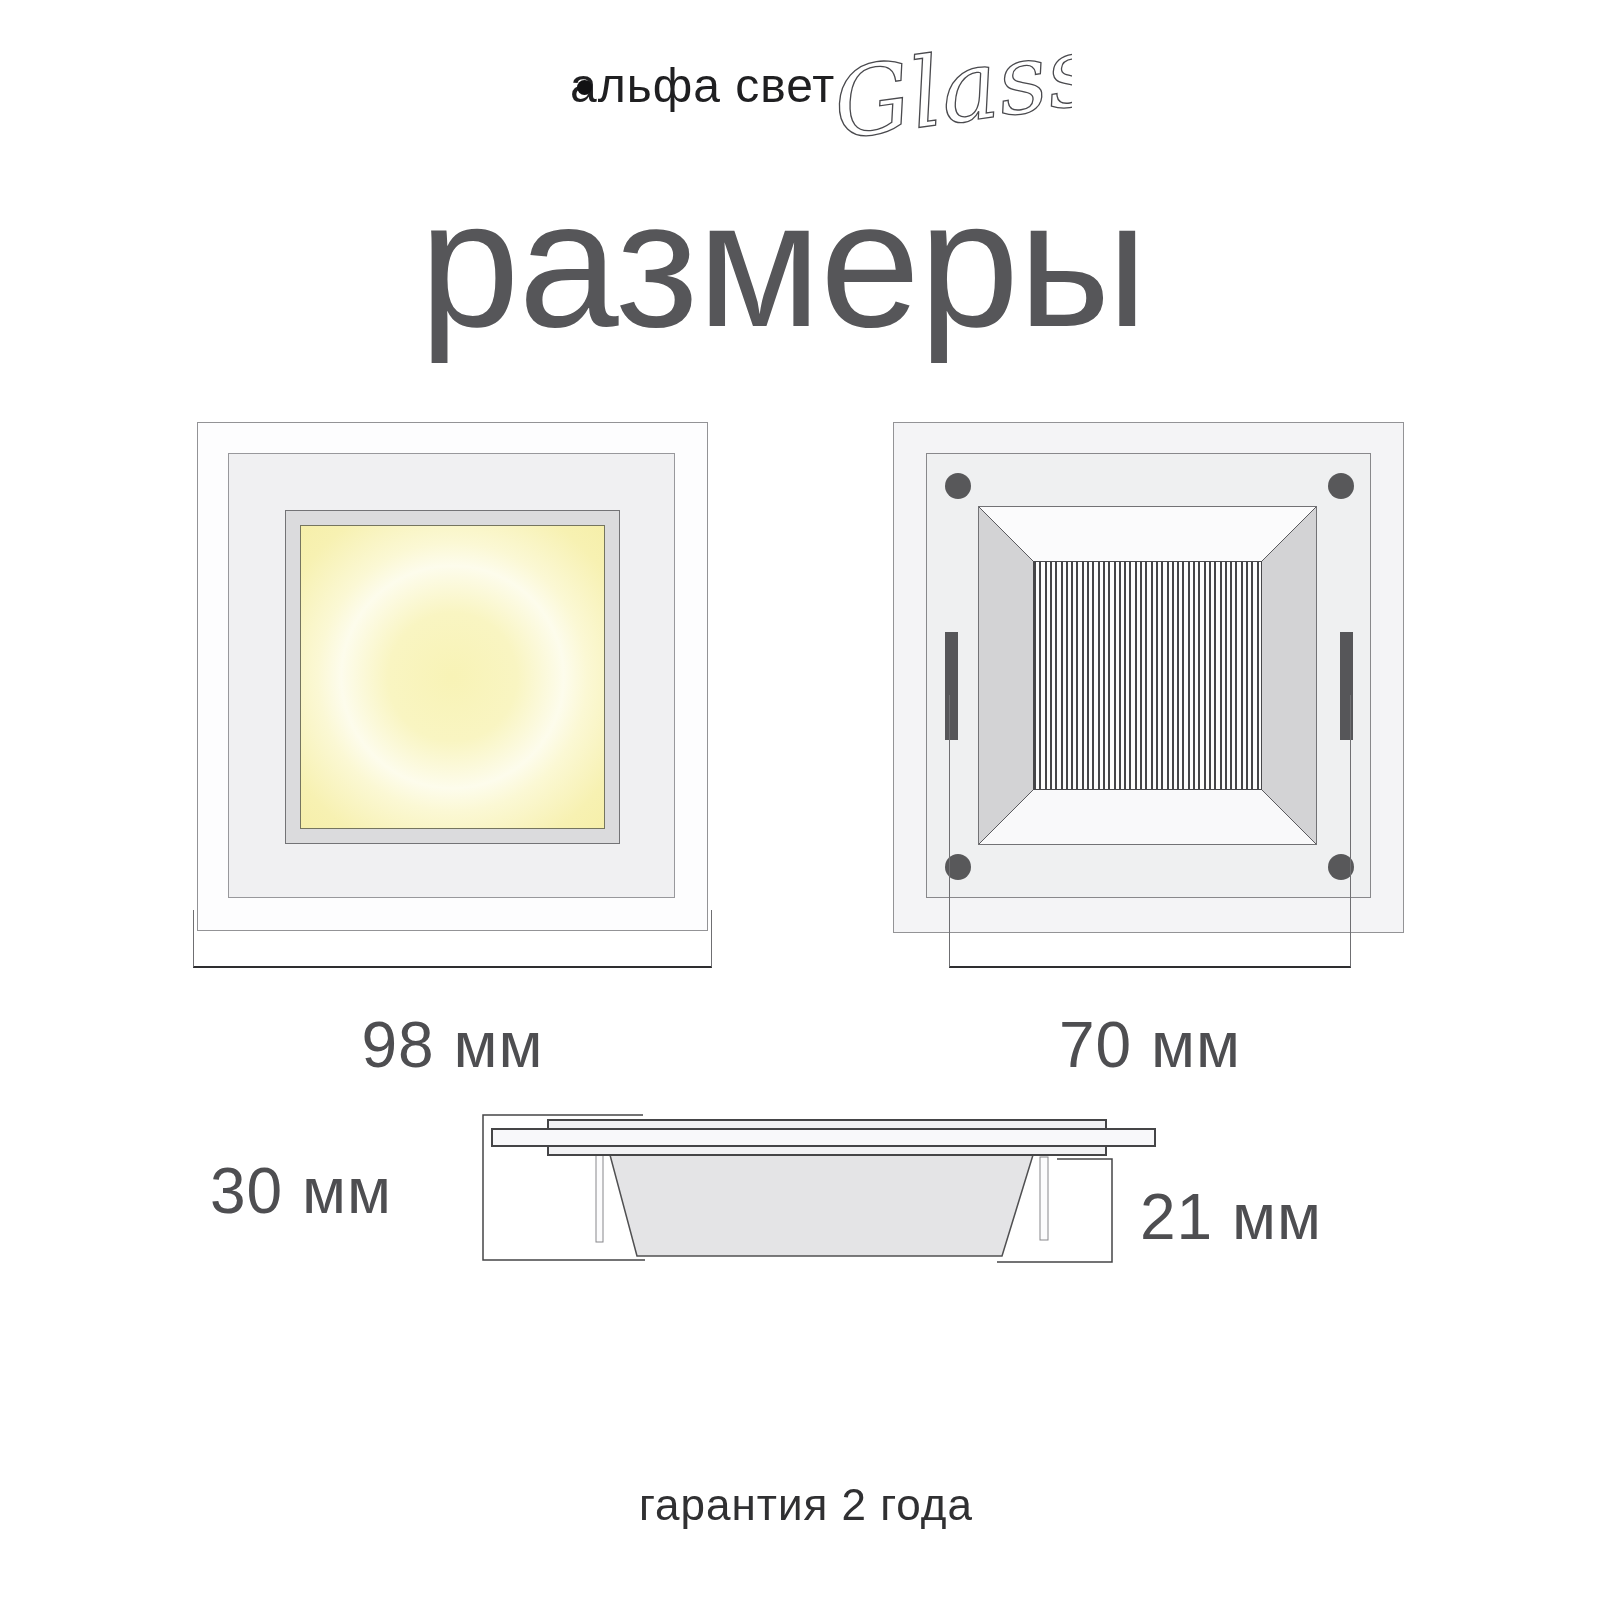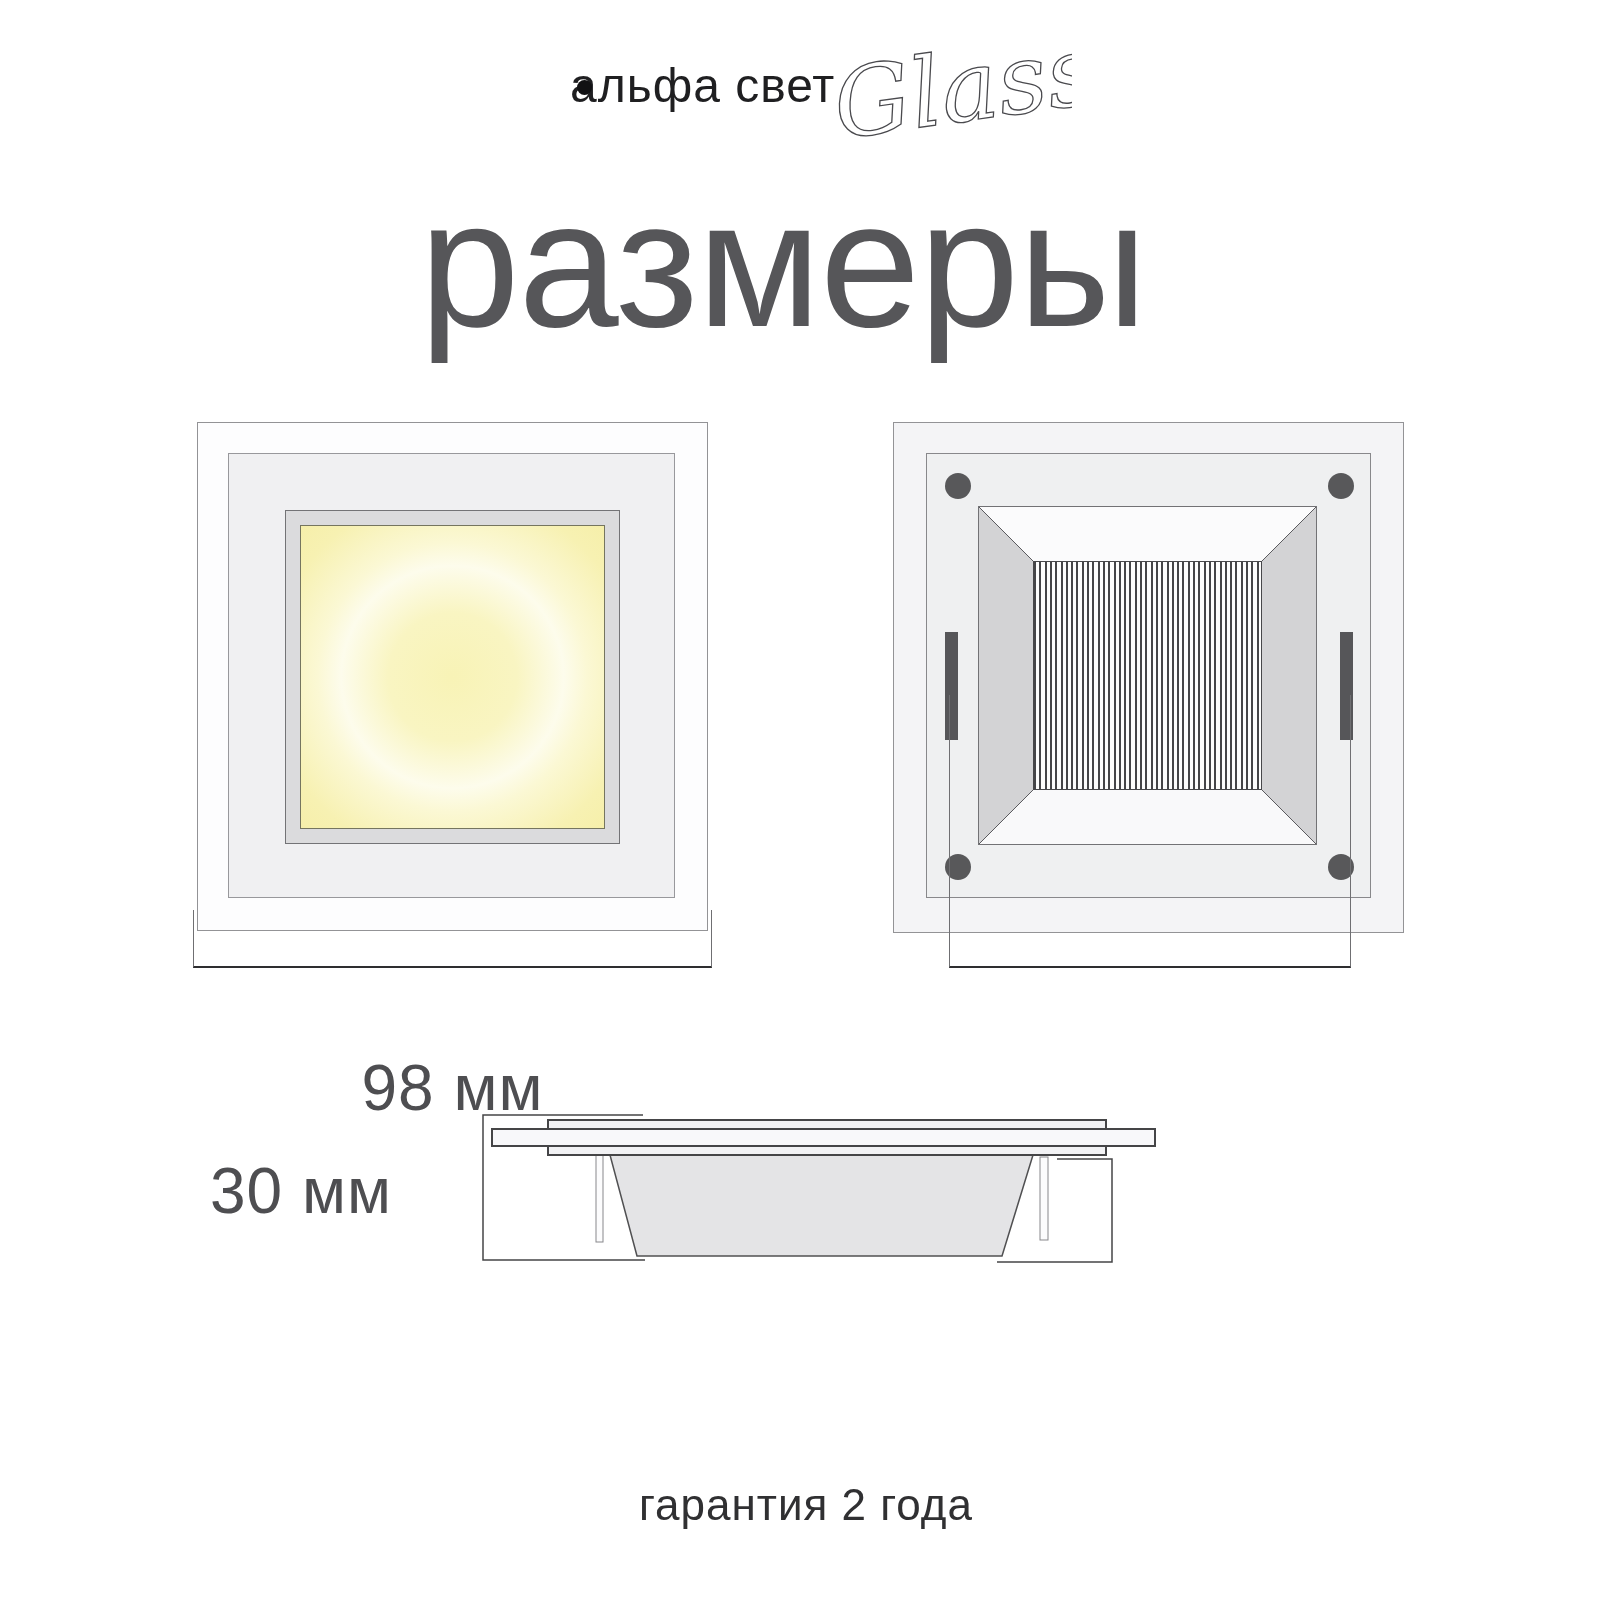--- a/index.html
+++ b/index.html
@@ -89,21 +89,21 @@
     border-left:1px solid #6f6f72;border-right:1px solid #6f6f72;
     border-bottom:2px solid #2e2e30;
   }
   .bracket-front{left:193px;top:910px;width:519px;height:58px;}
   .bracket-back{left:949px;top:695px;width:402px;height:273px;z-index:5;}
 
   .dim-label{
     position:absolute;font-size:64px;color:#4e4e51;letter-spacing:1px;
     text-align:center;white-space:nowrap;
   }
-  .label-98{left:193px;top:1008px;width:519px;margin-top:43px;}
+  .label-98{left:193px;top:1008px;width:519px;}
   .label-70{left:949px;top:1008px;width:402px;}
   .label-30{left:210px;top:1154px;width:240px;text-align:left;}
   .label-21{left:1140px;top:1180px;text-align:left;}
 
   
   .side-svg{position:absolute;left:430px;top:1085px;width:900px;height:210px;}
 
   
   .warranty{
     position:absolute;left:0;right:0;top:1480px;text-align:center;
@@ -151,33 +151,35 @@
         <line x1="0" y1="0" x2="54" y2="54" stroke="#5a5a5e" stroke-width="1"></line>
         <line x1="337" y1="0" x2="283" y2="54" stroke="#5a5a5e" stroke-width="1"></line>
         <line x1="0" y1="337" x2="54" y2="283" stroke="#5a5a5e" stroke-width="1"></line>
         <line x1="337" y1="337" x2="283" y2="283" stroke="#5a5a5e" stroke-width="1"></line>
       </svg>
       <div class="clip left"></div>
       <div class="clip right"></div>
     </div>
   </div>
   <div class="bracket bracket-back"></div>
+  <div class="dim-label label-70">70 мм</div>
 
   <svg class="side-svg" viewBox="0 0 900 210">
 
     <polyline points="213,30 53,30 53,175 215,175" fill="none" stroke="#454547" stroke-width="1.5"></polyline>
 
     <polyline points="627,74 682,74 682,177 567,177" fill="none" stroke="#454547" stroke-width="1.5"></polyline>
 
     <path d="M180,70 L603,70 L572,171 L207,171 Z" fill="#e4e4e6" stroke="#505052" stroke-width="1.5"></path>
 
     <rect x="166" y="70" width="7" height="87" fill="#fcfcfd" stroke="#88888b" stroke-width="1"></rect>
     <rect x="610" y="72" width="8" height="83" fill="#fcfcfd" stroke="#88888b" stroke-width="1"></rect>
 
     <rect x="118" y="35" width="558" height="35" fill="#f2f2f4" stroke="#454547" stroke-width="2"></rect>
 
     <rect x="62" y="44" width="663" height="17" fill="#f8f8fa" stroke="#454547" stroke-width="2"></rect>
   </svg>
   <div class="dim-label label-30">30 мм</div>
+  <div class="dim-label label-21">21 мм</div>
 
   <div class="warranty">гарантия 2 года</div>
 
 </div>
 
 </body></html>

